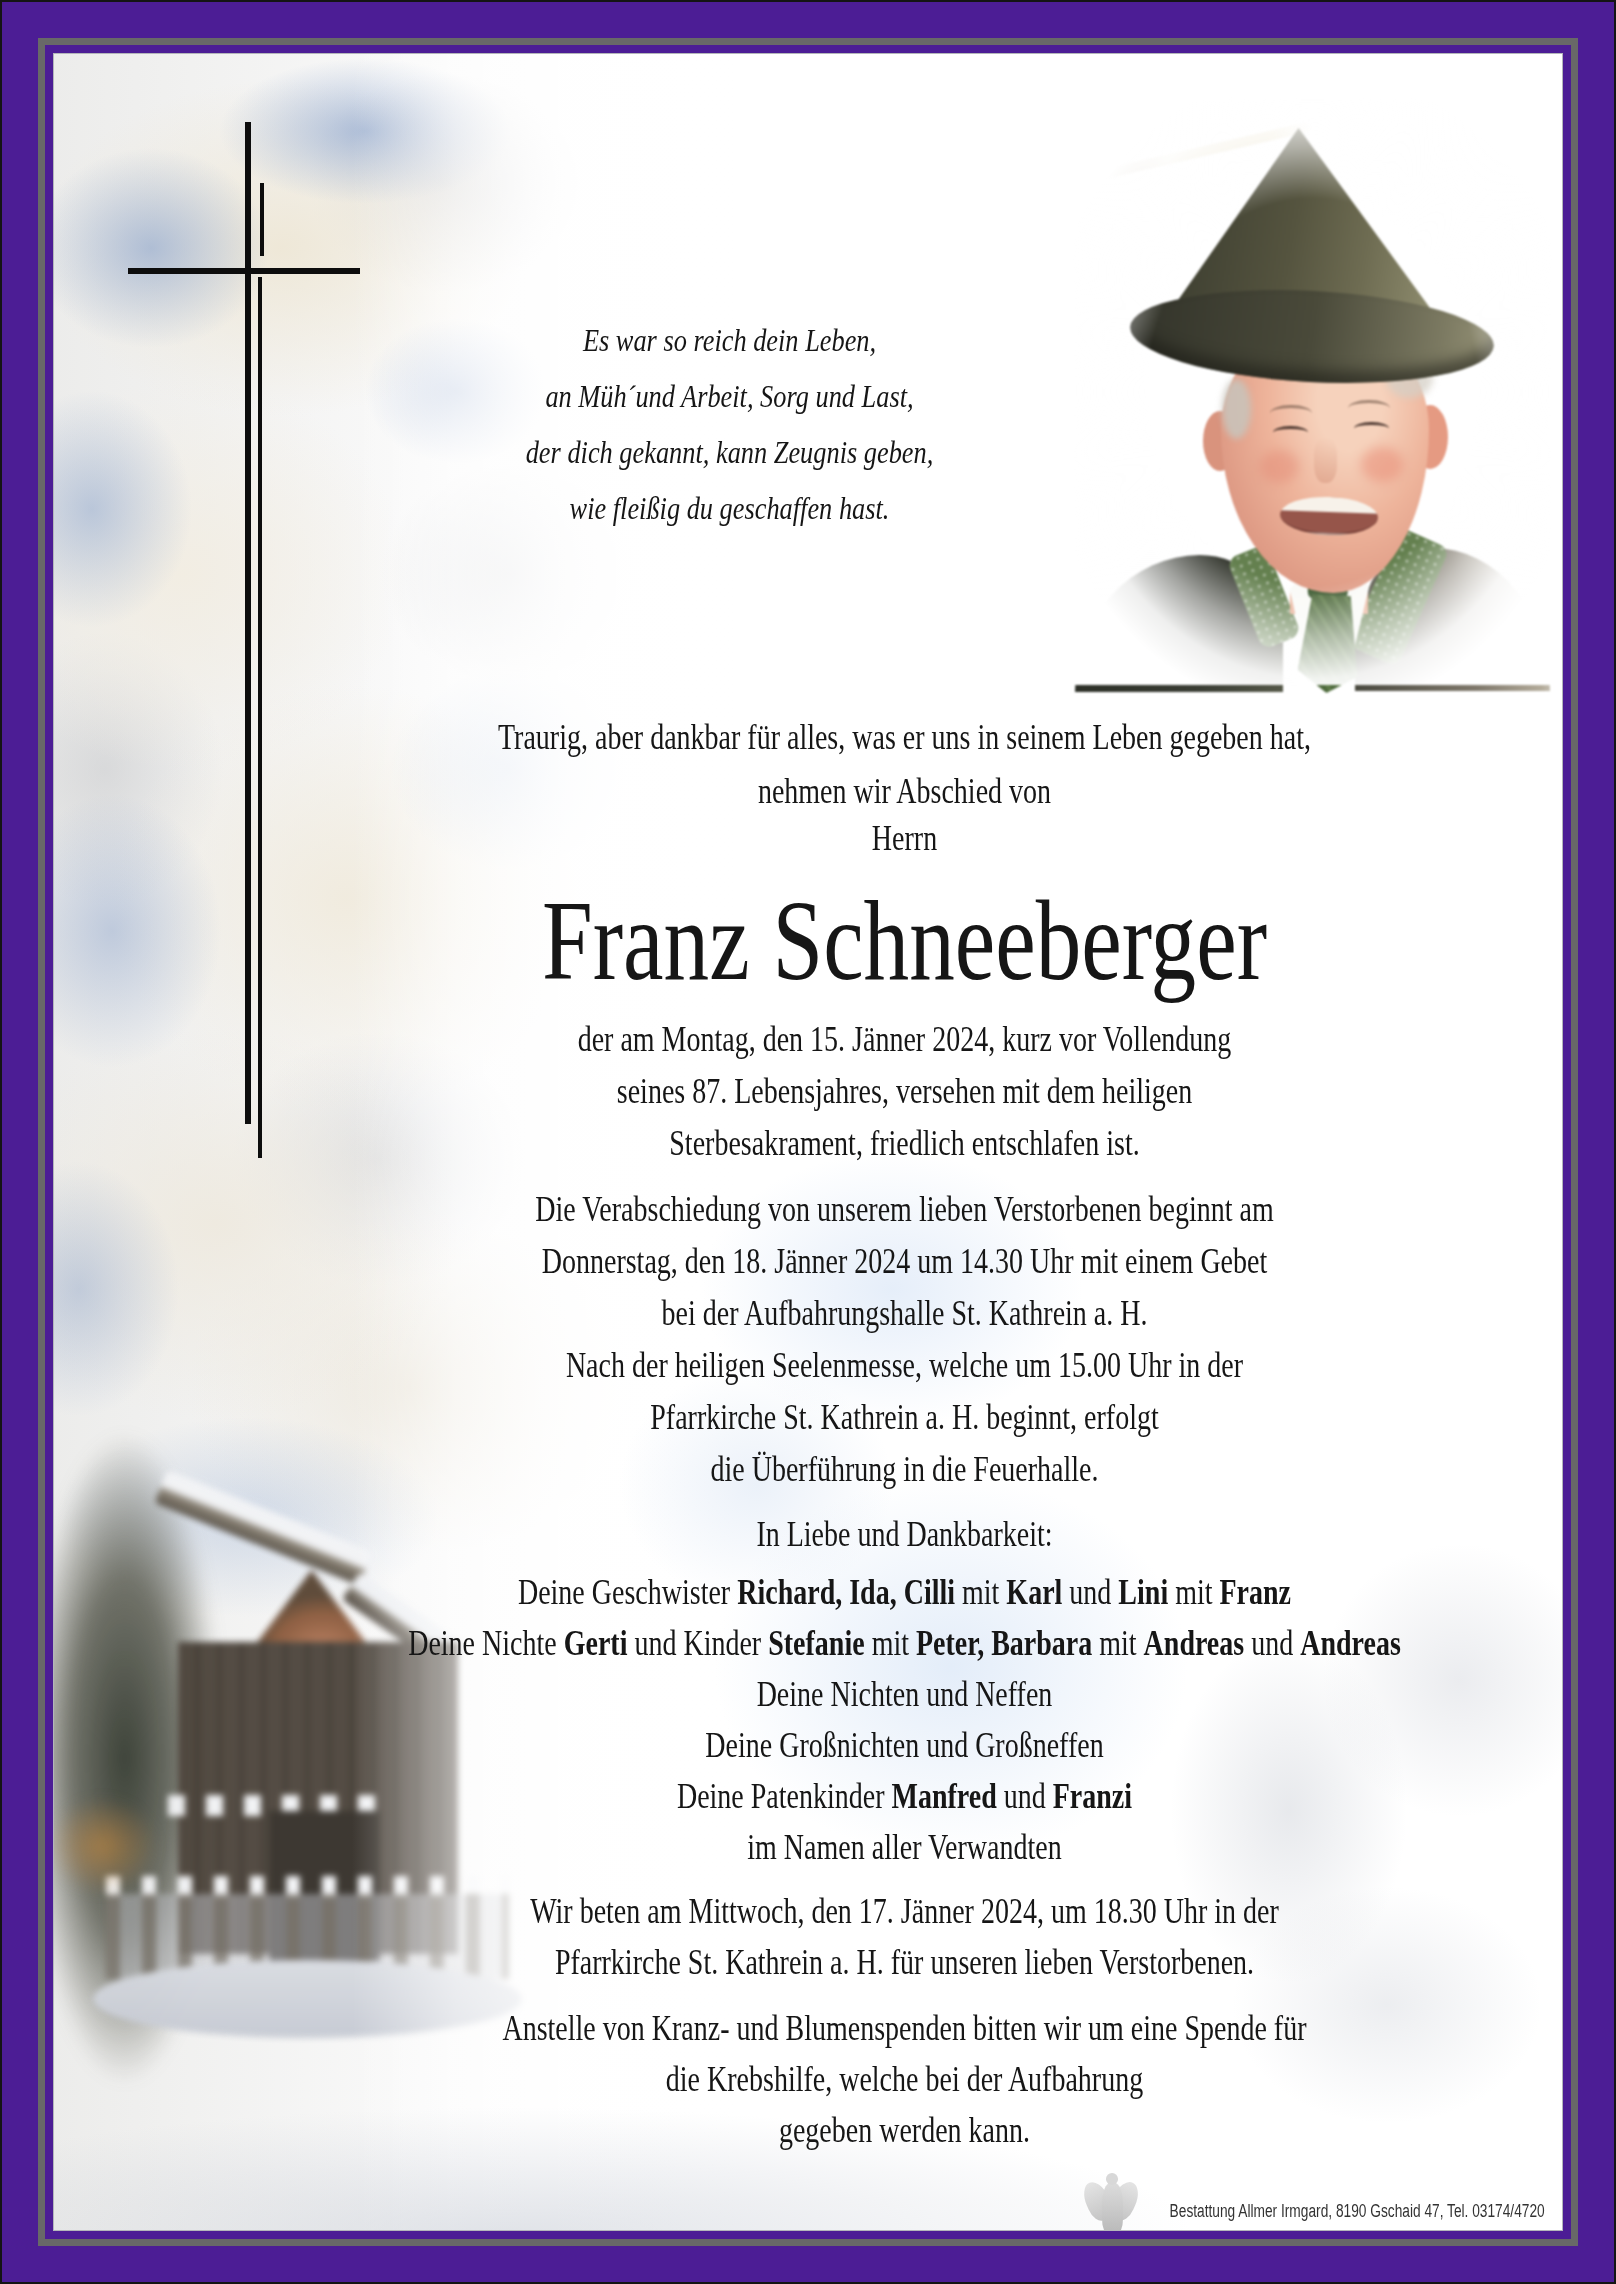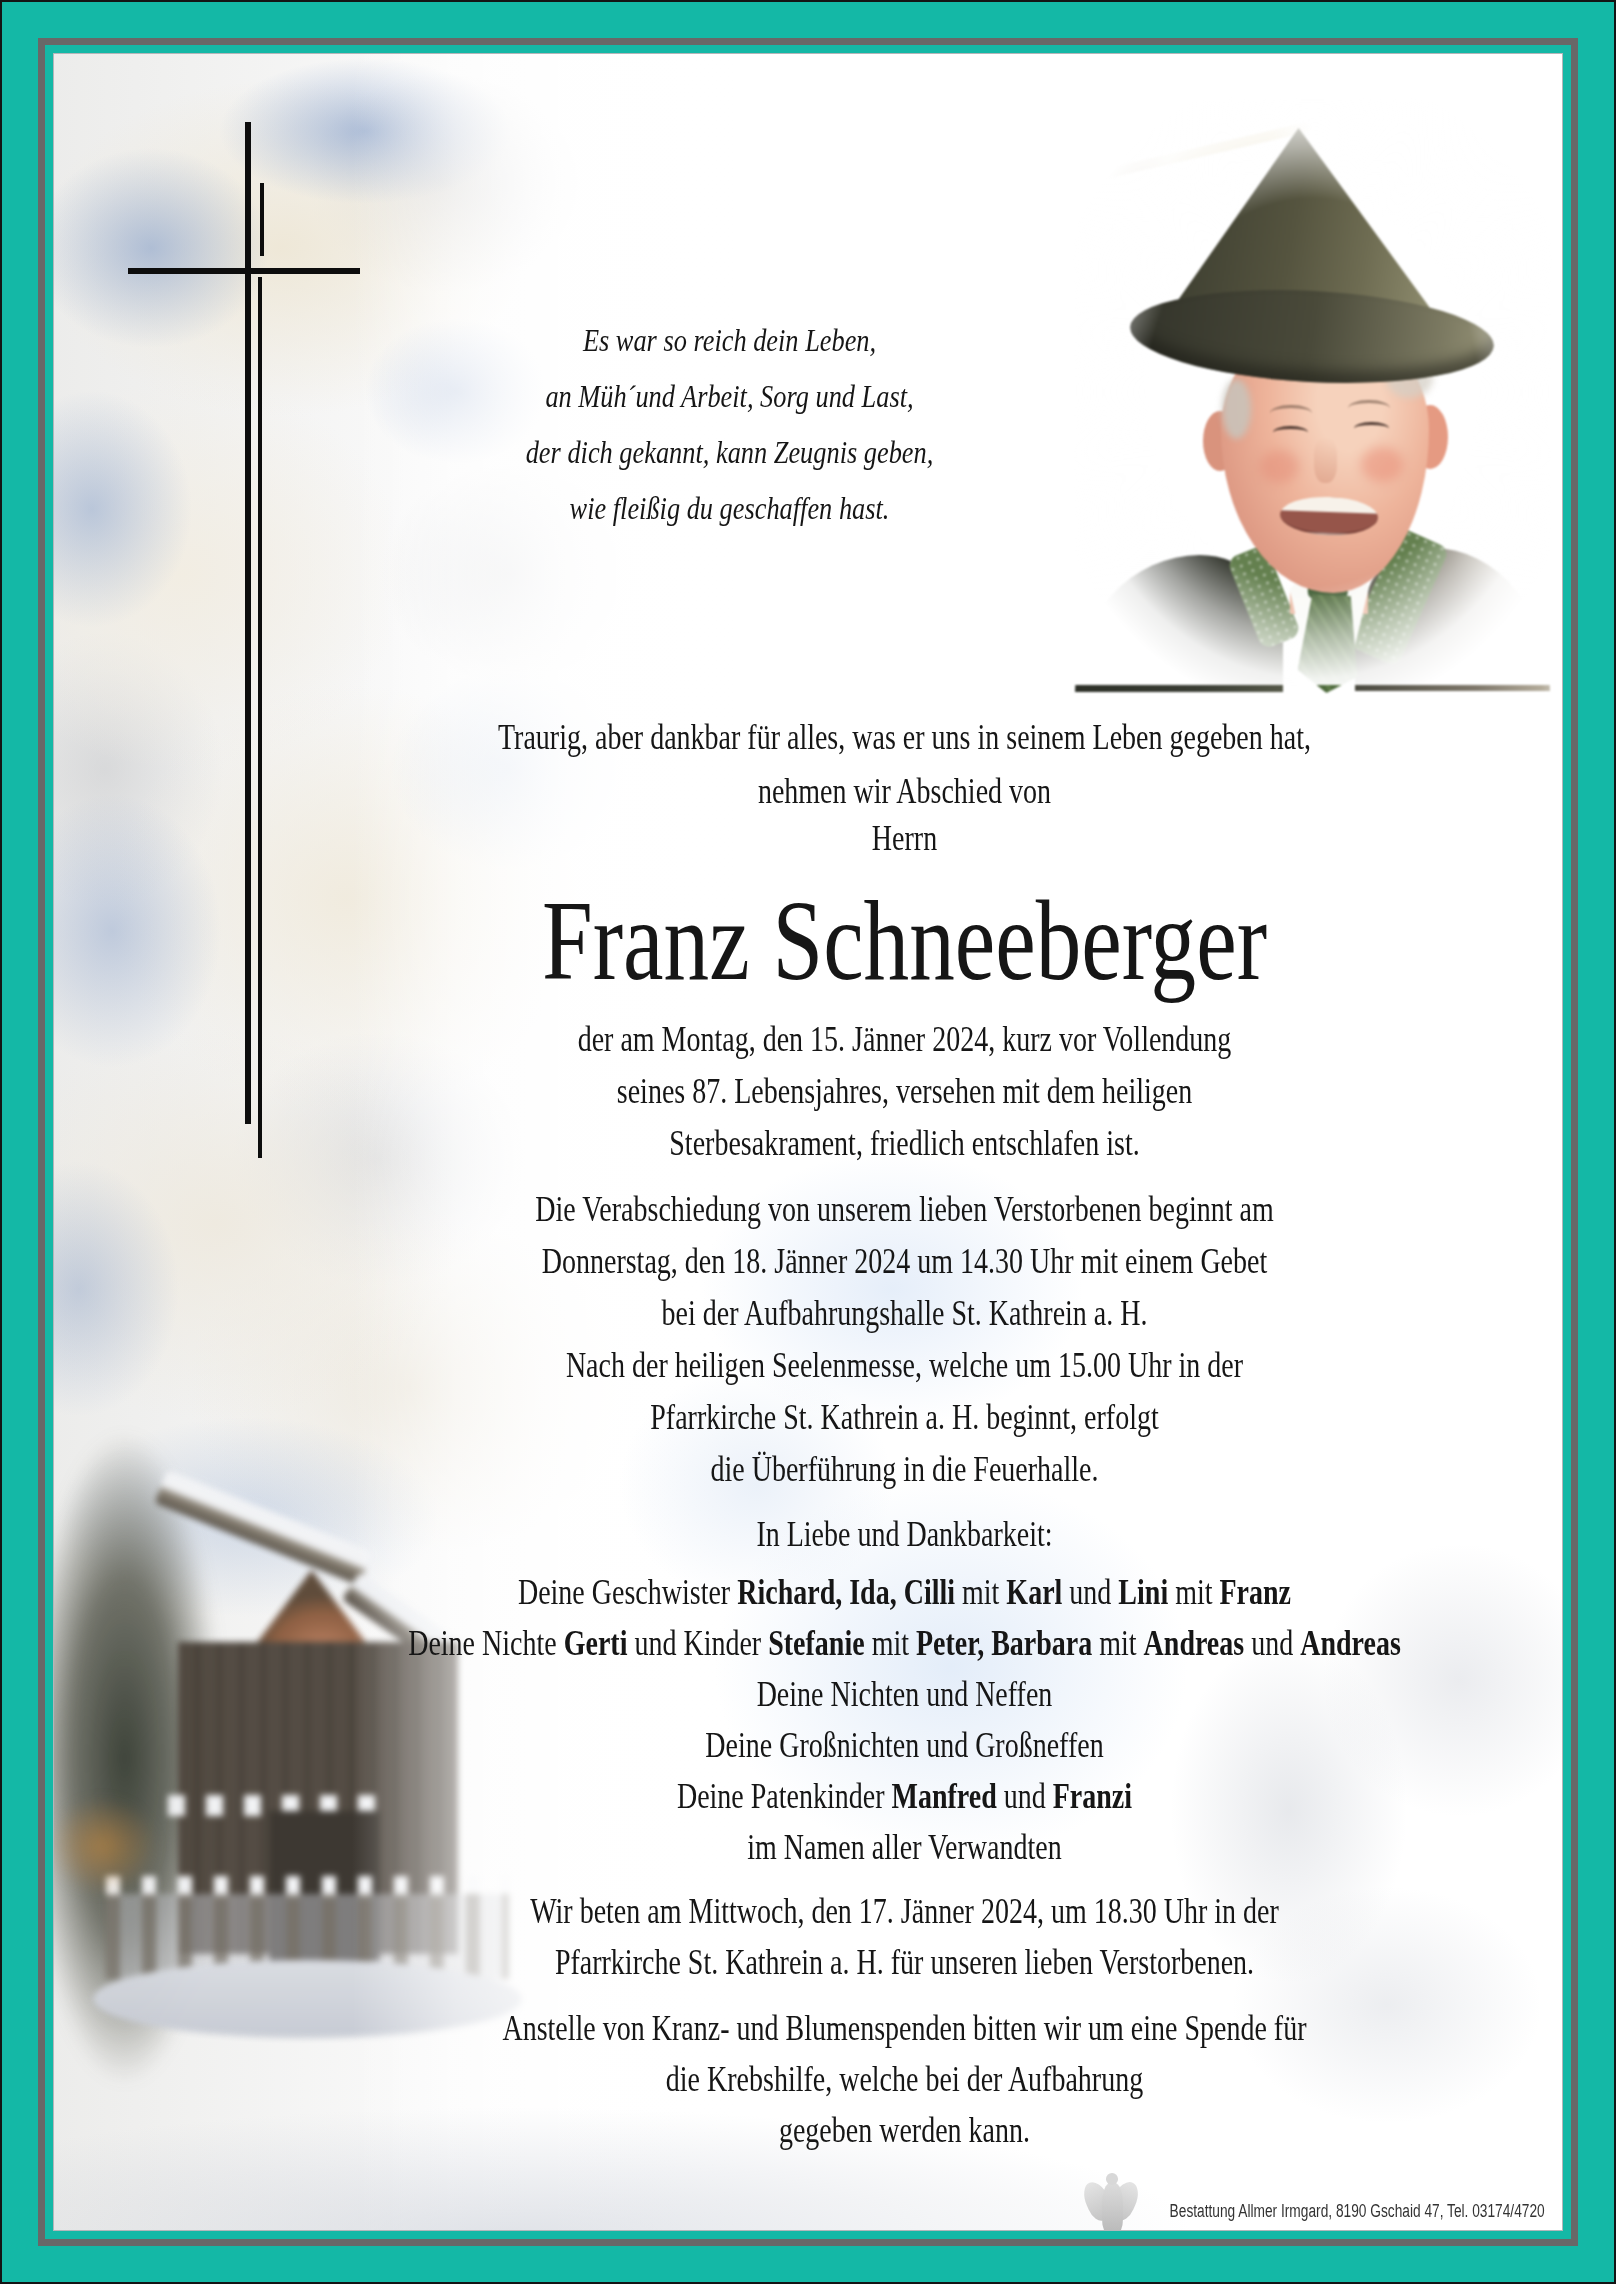--- a/index.html
+++ b/index.html
@@ -1,17 +1,17 @@
 <!DOCTYPE html>
 <html style="font-size:10.4px"><head>
 <meta charset="utf-8">
 <style>
   html,body{margin:0;padding:0;background:#888;}
   .page{
-    position:relative;width:1616px;height:2284px;background:#14b8a6;
+    position:relative;width:1616px;height:2284px;background:#4c1d95;
     box-sizing:border-box;border:2.6px solid #141414;overflow:hidden;
     font-family:"Liberation Serif", serif;color:#161616;
   }
   
   .frame{position:absolute;inset:36px;border:7.2px solid #686868;pointer-events:none;z-index:60;}
   .inner-line{position:absolute;inset:51px;border:0.7px solid #b3b6ba;pointer-events:none;z-index:55;}
   .clip{position:absolute;inset:51px;overflow:hidden;background:#ffffff;}
   
   .photo-left{position:absolute;inset:0;z-index:1;background:
     radial-gradient(ellipse 208px 104px at 312px 78px, rgba(150,172,208,.75), transparent 70%),

